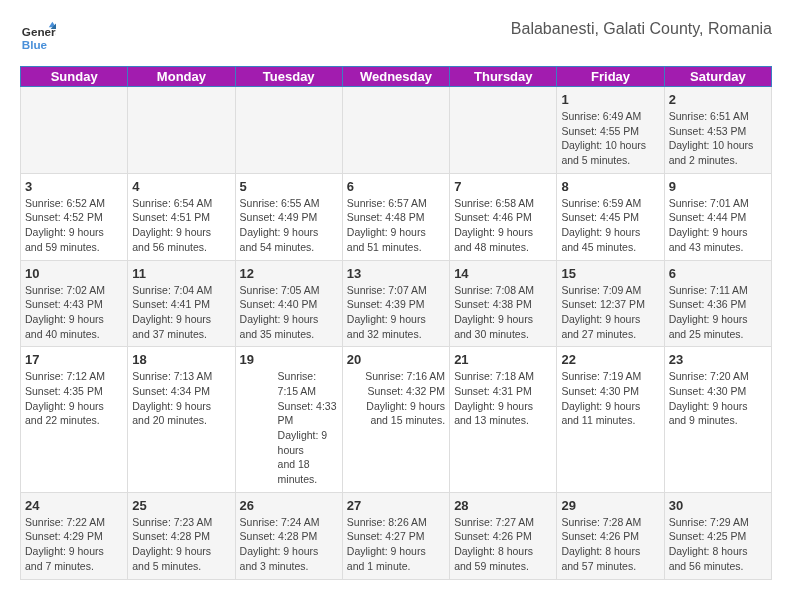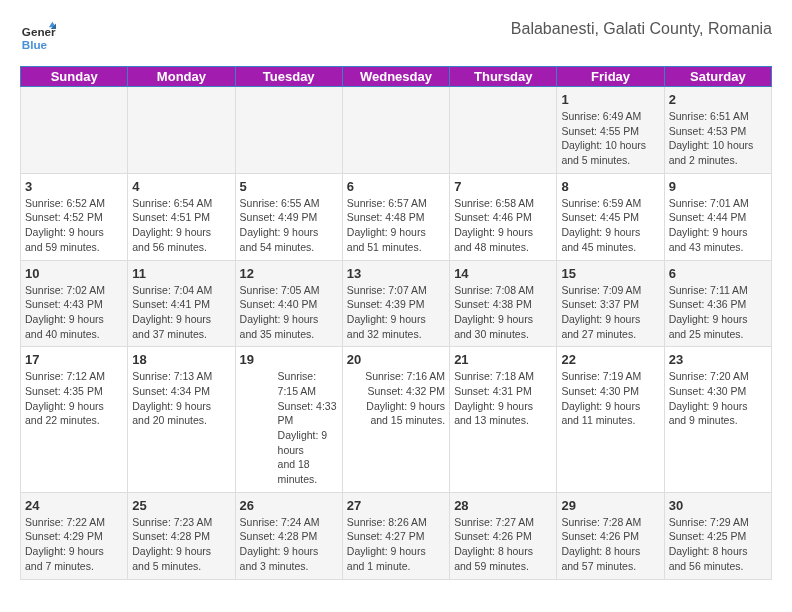--- a/index.html
+++ b/index.html
@@ -215,21 +215,21 @@
         <td>
           <span class="day-number">14</span>
           <div class="day-info" style="white-space: pre-line;">Sunrise: 7:08 AM
 Sunset: 4:38 PM
 Daylight: 9 hours
 and 30 minutes.</div>
         </td>
         <td>
           <span class="day-number">15</span>
           <div class="day-info" style="white-space: pre-line;">Sunrise: 7:09 AM
-Sunset: 3:37 PM
+Sunset: 12:37 PM
 Daylight: 9 hours
 and 27 minutes.</div>
         </td>
         <td>
           <span class="day-number">6</span>
           <div class="day-info" style="white-space: pre-line;">Sunrise: 7:11 AM
 Sunset: 4:36 PM
 Daylight: 9 hours
 and 25 minutes.</div>
         </td>

